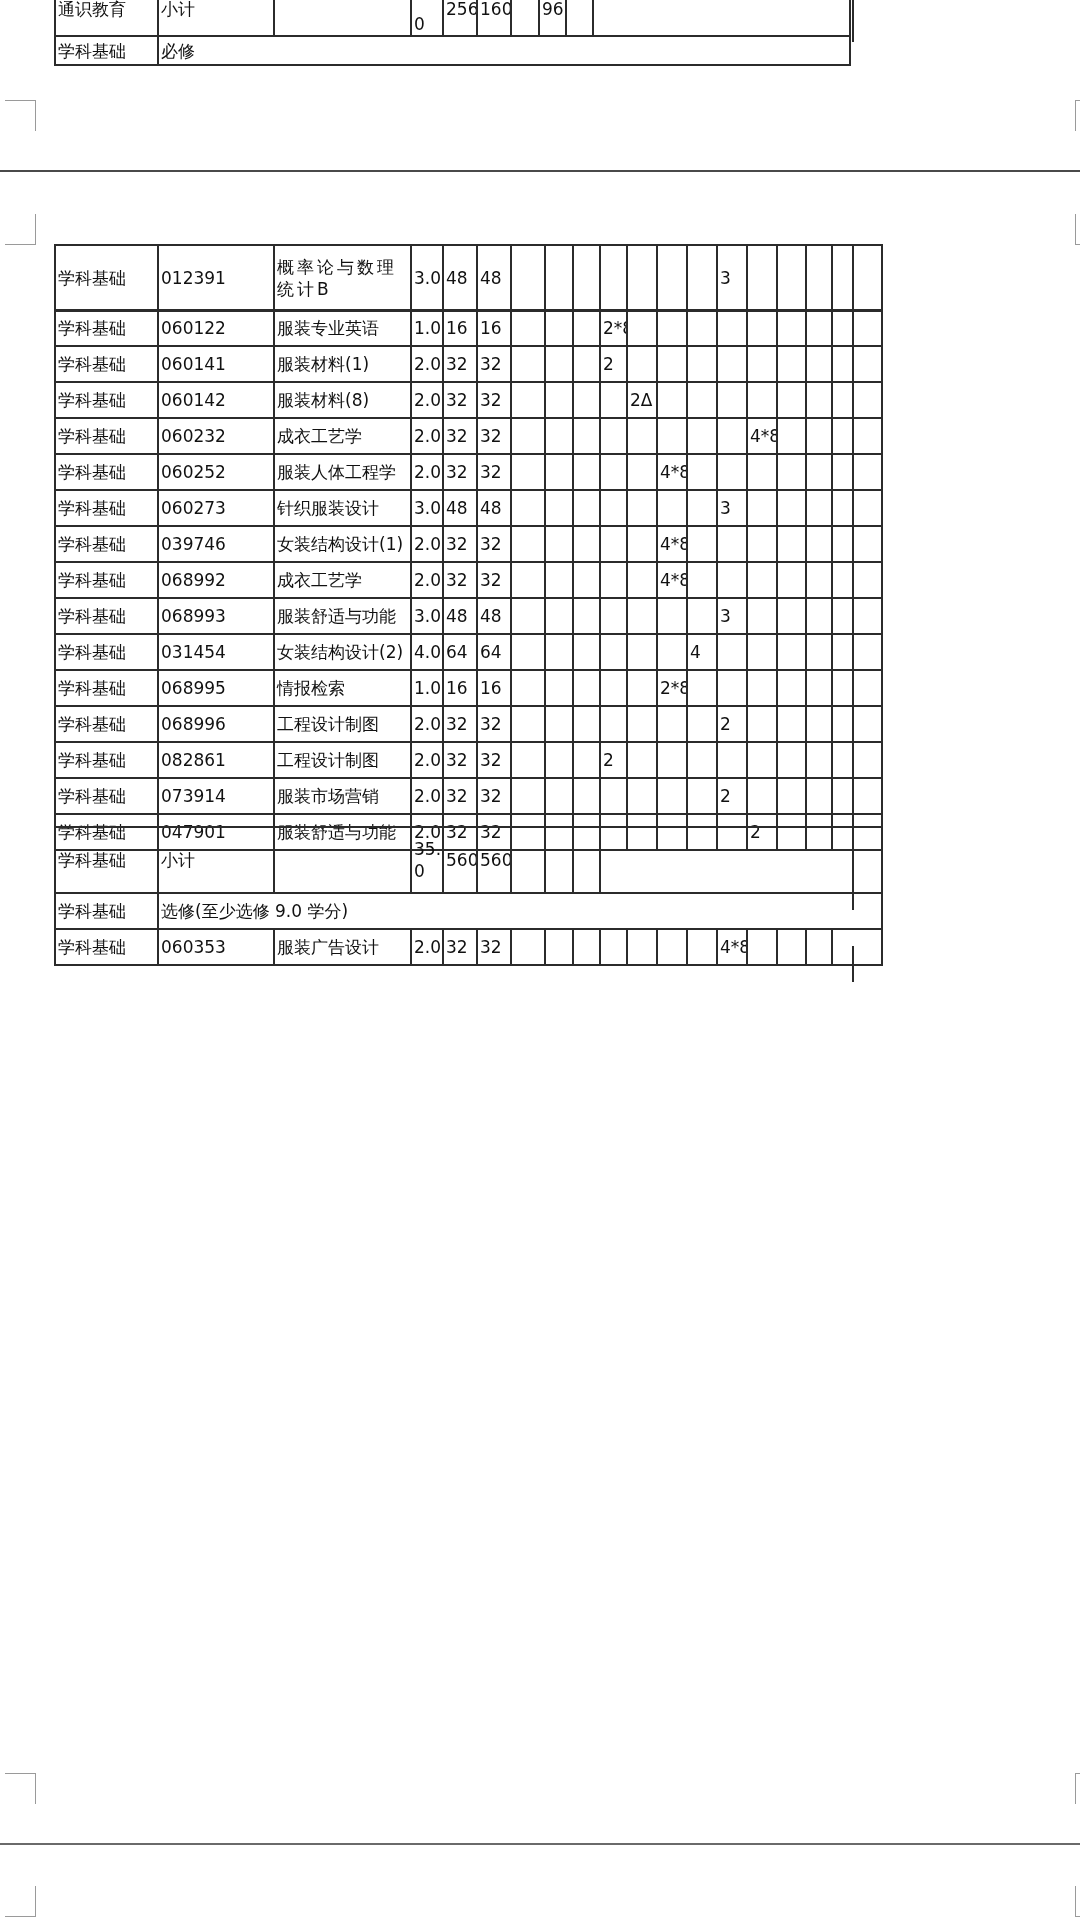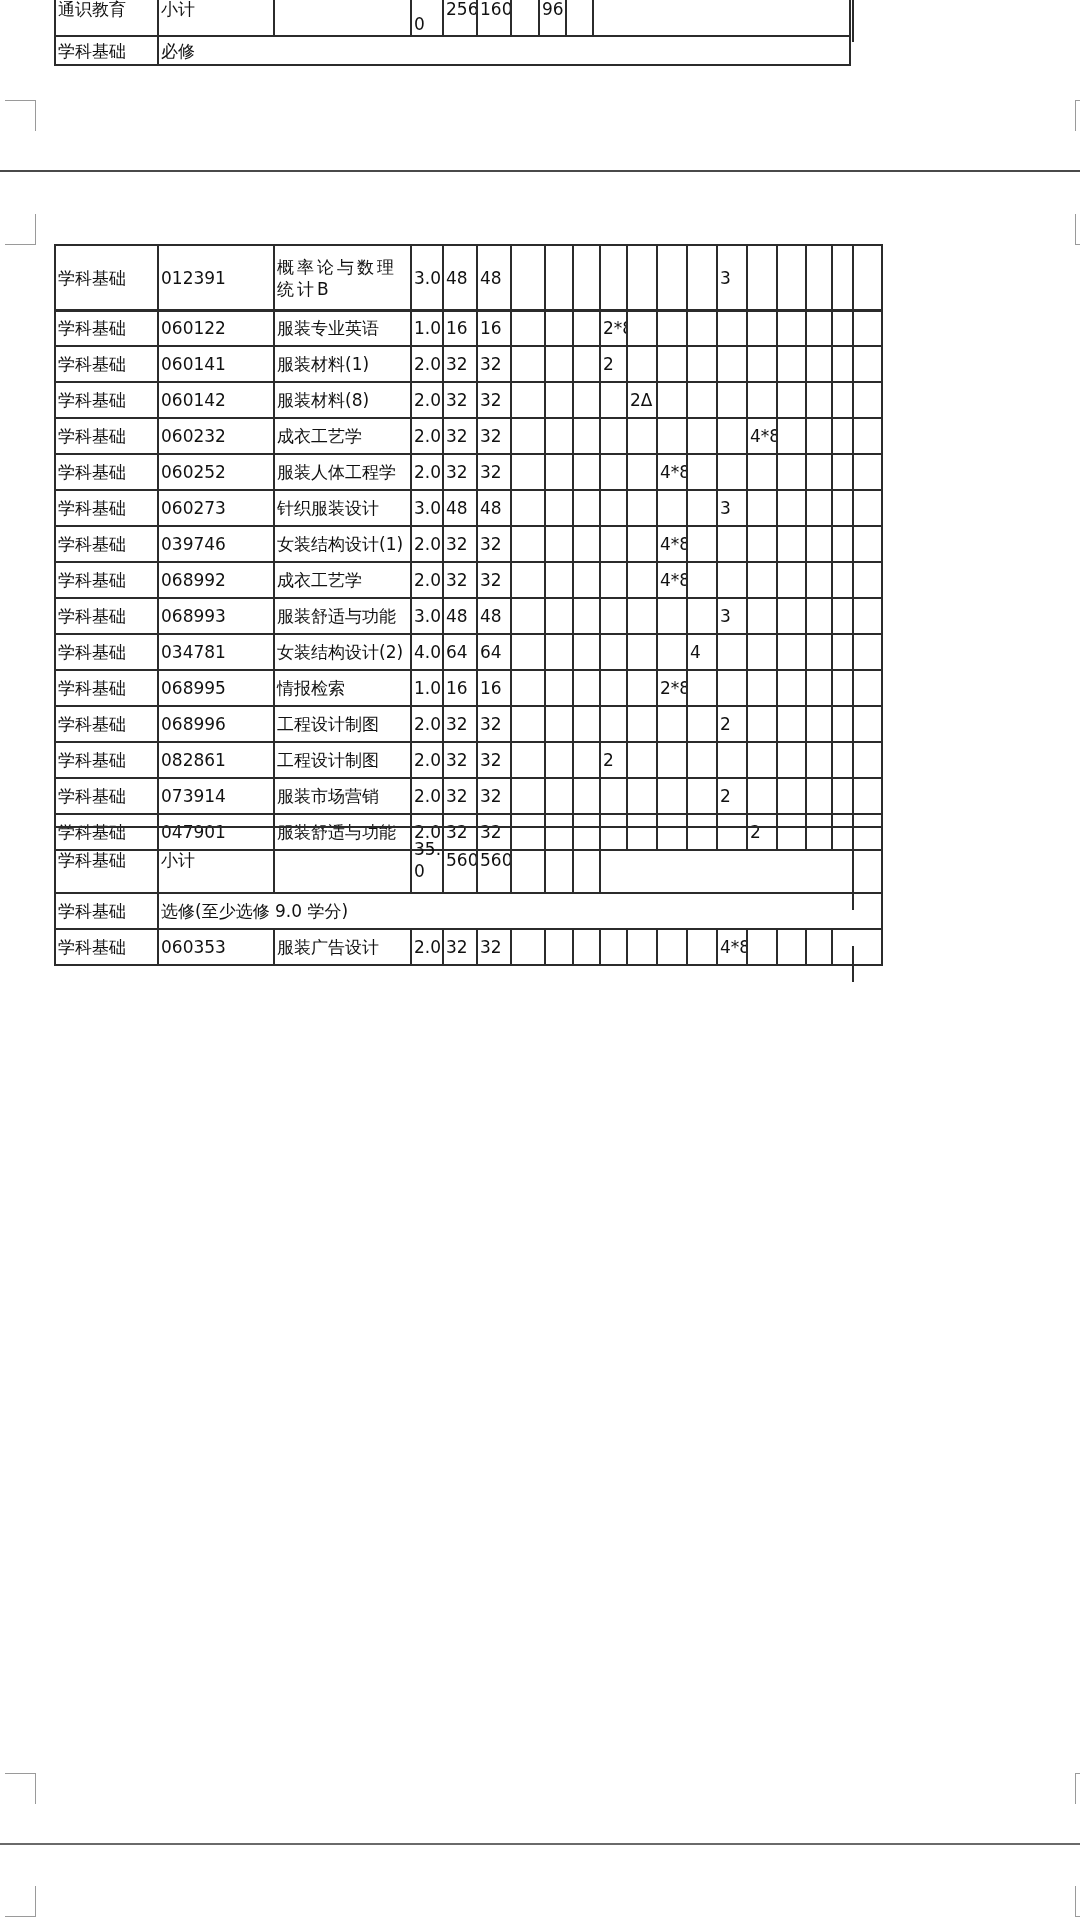--- a/index.html
+++ b/index.html
@@ -311,21 +311,21 @@
         <td></td>
         <td></td>
         <td>3</td>
         <td></td>
         <td></td>
         <td></td>
         <td></td>
       </tr>
       <tr style="height: 36px;">
         <td>学科基础</td>
-        <td>034781</td>
+        <td>031454</td>
         <td>女装结构设计(2)</td>
         <td>4.0</td>
         <td>64</td>
         <td>64</td>
         <td></td>
         <td></td>
         <td></td>
         <td></td>
         <td></td>
         <td></td>

